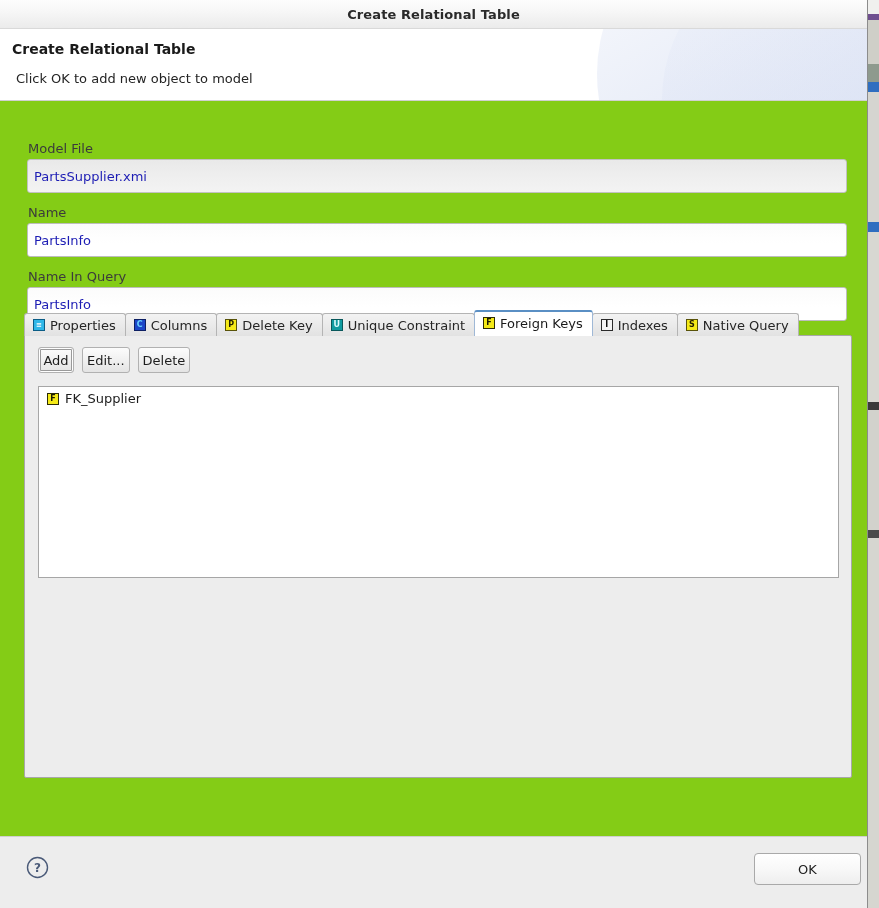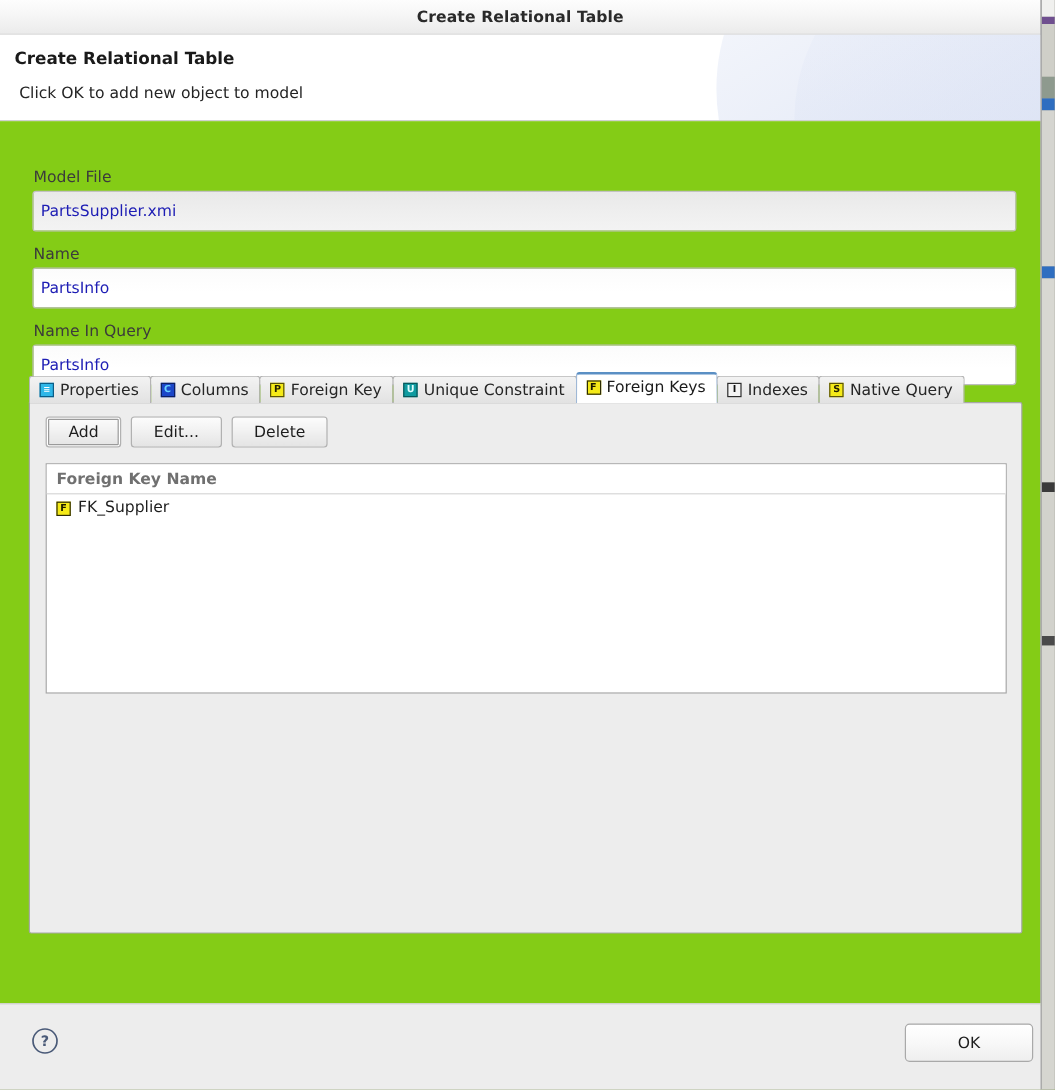--- a/index.html
+++ b/index.html
@@ -208,21 +208,21 @@
   #list-toolbar {
     position: absolute;
     left: 13px; top: 11px;
     display: flex;
     gap: 8px;
   }
   .tb-btn {
     height: 26px;
     min-width: 36px;
     box-sizing: border-box;
-    padding: 0 18px;
+    padding: 0 4px;
     font-size: 13px;
     font-family: "DejaVu Sans", "Liberation Sans", sans-serif;
     color: #1d1d1d;
     background: linear-gradient(to bottom, #fcfcfc 0%, #f0f0f0 52%, #e4e4e4 100%);
     border: 1px solid #b1b1b1;
     border-radius: 3px;
     display: flex;
     align-items: center;
     justify-content: center;
     text-align: center;
@@ -358,21 +358,21 @@
         <div class="tab">
           <span class="tab-icon ic-props">≡</span>
           <span>Properties</span>
         </div>
         <div class="tab">
           <span class="tab-icon ic-col">C</span>
           <span>Columns</span>
         </div>
         <div class="tab">
           <span class="tab-icon ic-pk">P</span>
-          <span>Foreign Key</span>
+          <span>Delete Key</span>
         </div>
         <div class="tab">
           <span class="tab-icon ic-uc">U</span>
           <span>Unique Constraint</span>
         </div>
         <div class="tab active">
           <span class="tab-icon ic-fk">F</span>
           <span>Foreign Keys</span>
         </div>
         <div class="tab">
@@ -387,23 +387,20 @@
 
       <div id="tabpanel">
 
         <div id="list-toolbar">
           <div class="tb-btn focused">Add</div>
           <div class="tb-btn">Edit...</div>
           <div class="tb-btn">Delete</div>
         </div>
 
         <div id="listbox">
-          <div id="list-header">
-            <span id="list-header-label">Foreign Key Name</span>
-          </div>
           <div class="list-row">
             <span class="row-icon ic-fk">F</span>
             <span>FK_Supplier</span>
           </div>
         </div>
 
       </div>
     </div>
 
   </div>

